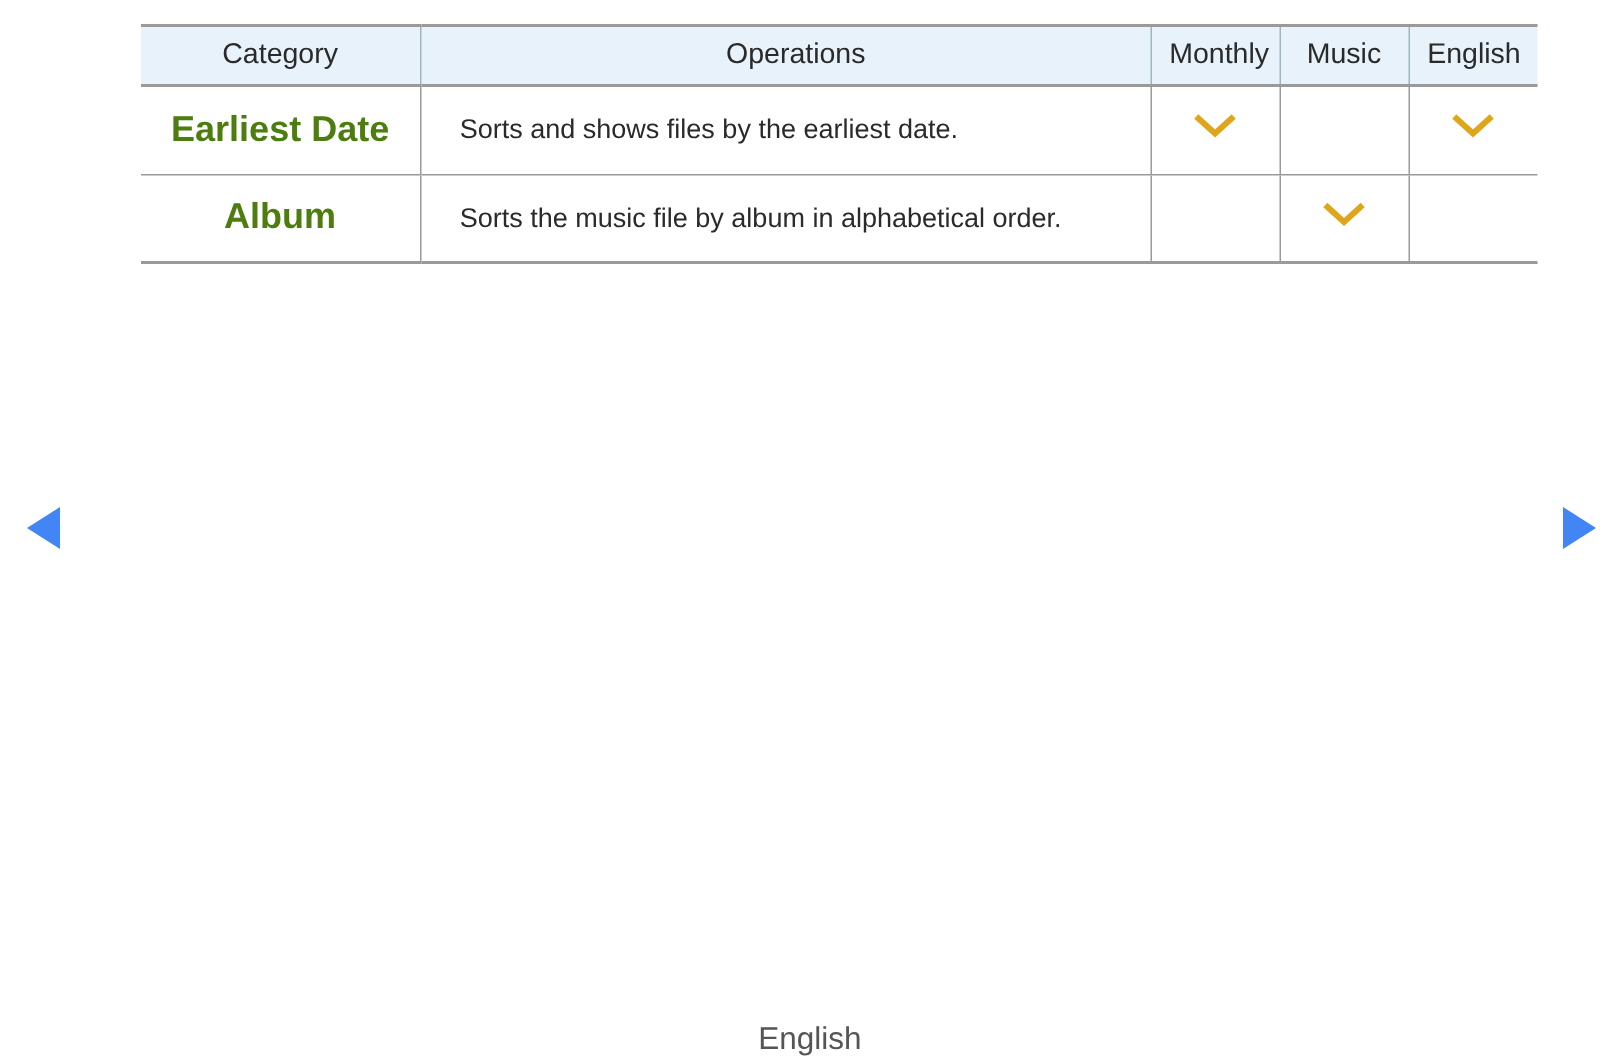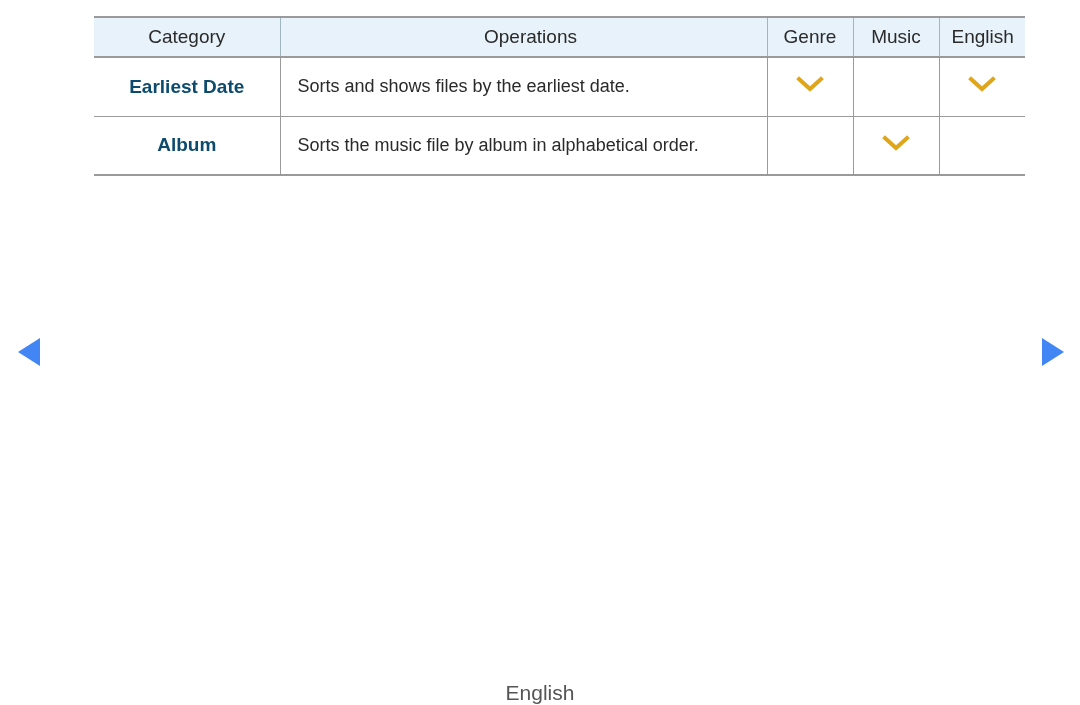--- a/index.html
+++ b/index.html
@@ -66,35 +66,35 @@
     color: #2a2a2a;
     padding: 0 12px;
     vertical-align: middle;
   }
   tbody td.td-first {
     border-left: none;
     text-align: center;
   }
   tbody td.td-operations {
     text-align: left;
-    padding-left: 17px;
+    padding-left: 26px;
     margin-left: 48px;
   }
   tbody td.td-media {
     text-align: center;
     padding: 0;
   }
   tbody tr:last-child td {
     border-bottom: 2px solid #9a9a9a;
   }
 
   .category-label {
-    color: #0c4a6e;
+    color: #4d7c0f;
     font-weight: bold;
-    font-size: 19px;
+    font-size: 24px;
   }
 
   
   .chevron {
     display: inline-block;
     width: 30px;
     height: 18px;
     line-height: 0;
   }
   .chevron svg { display: block; }
@@ -132,21 +132,21 @@
       <col class="col-category">
       <col class="col-operations">
       <col class="col-media">
       <col class="col-media">
       <col class="col-media">
     </colgroup>
     <thead>
       <tr>
         <th class="th-first">Category</th>
         <th class="th-operations">Operations</th>
-        <th>Genre</th>
+        <th>Monthly</th>
         <th>Music</th>
         <th>English</th>
       </tr>
     </thead>
     <tbody id="table-body">
         <tr>
           <td class="td-first"><span class="category-label">Earliest Date</span></td>
           <td class="td-operations">Sorts and shows files by the earliest date.</td>
           <td class="td-media"><span class="chevron"><svg width="30" height="18" viewBox="0 0 30 18">
                 <polyline points="4,4 15,14 26,4" fill="none" stroke="#dfa61c" stroke-width="4" stroke-linecap="square" stroke-linejoin="miter"></polyline>

